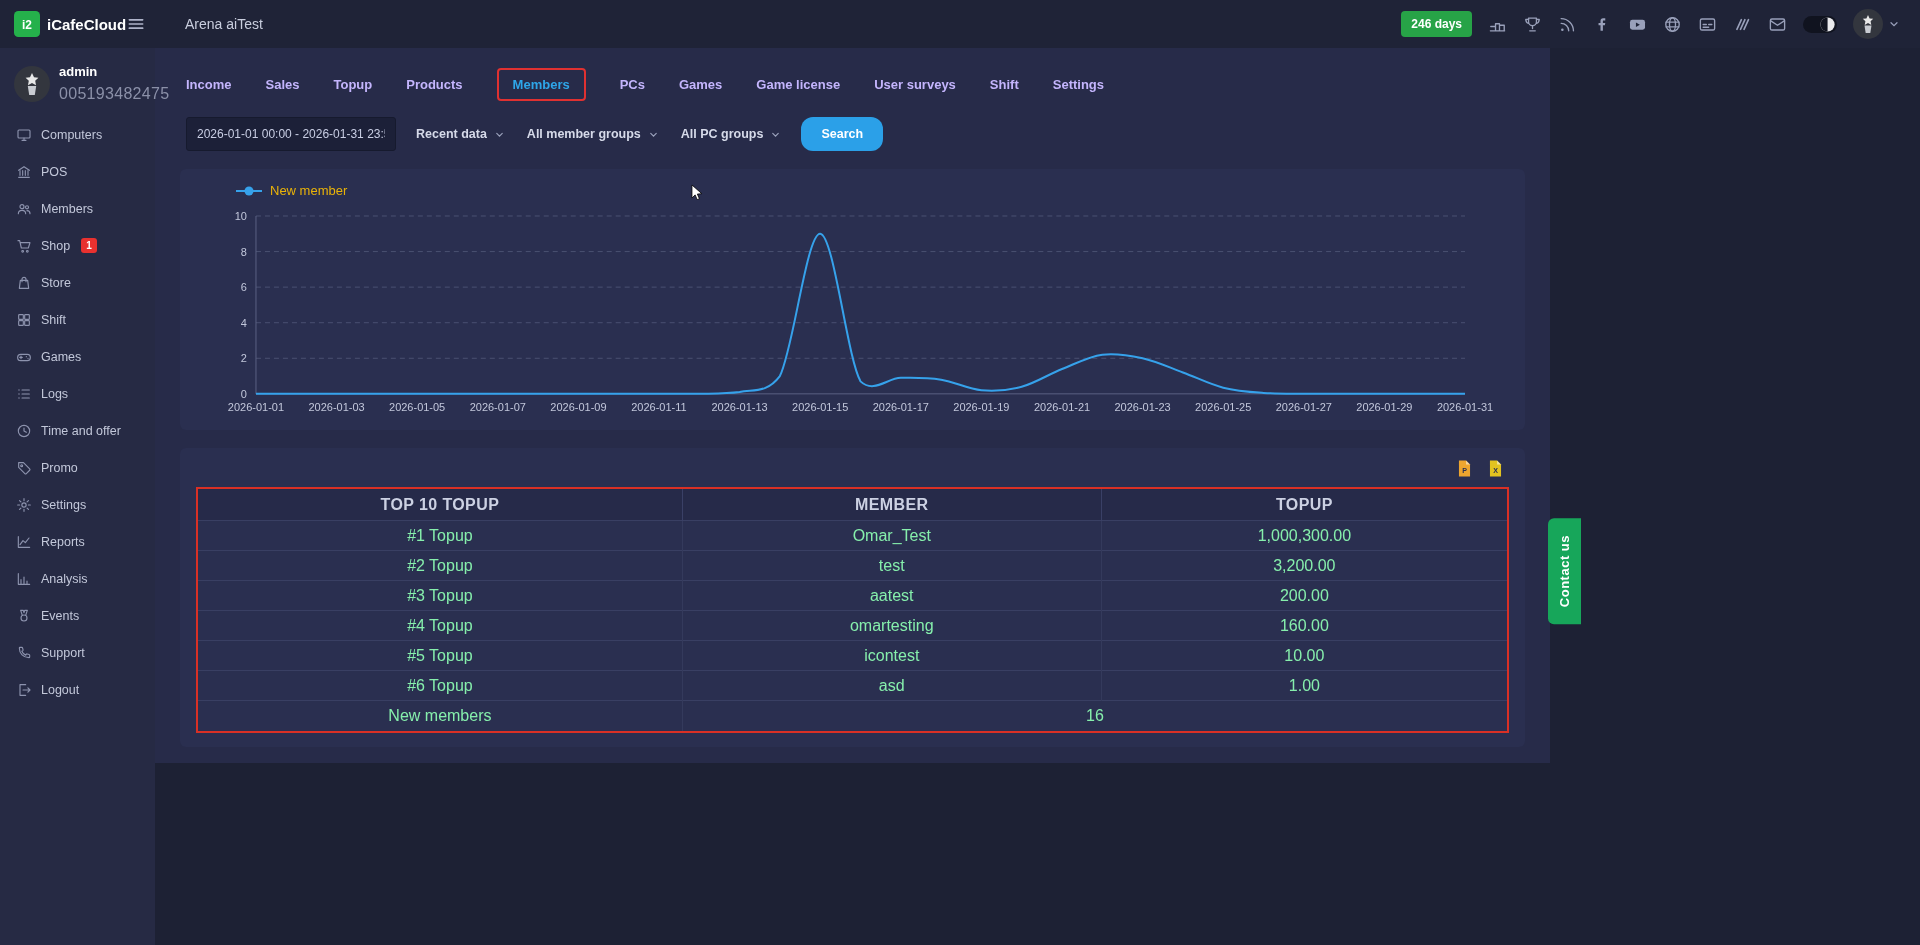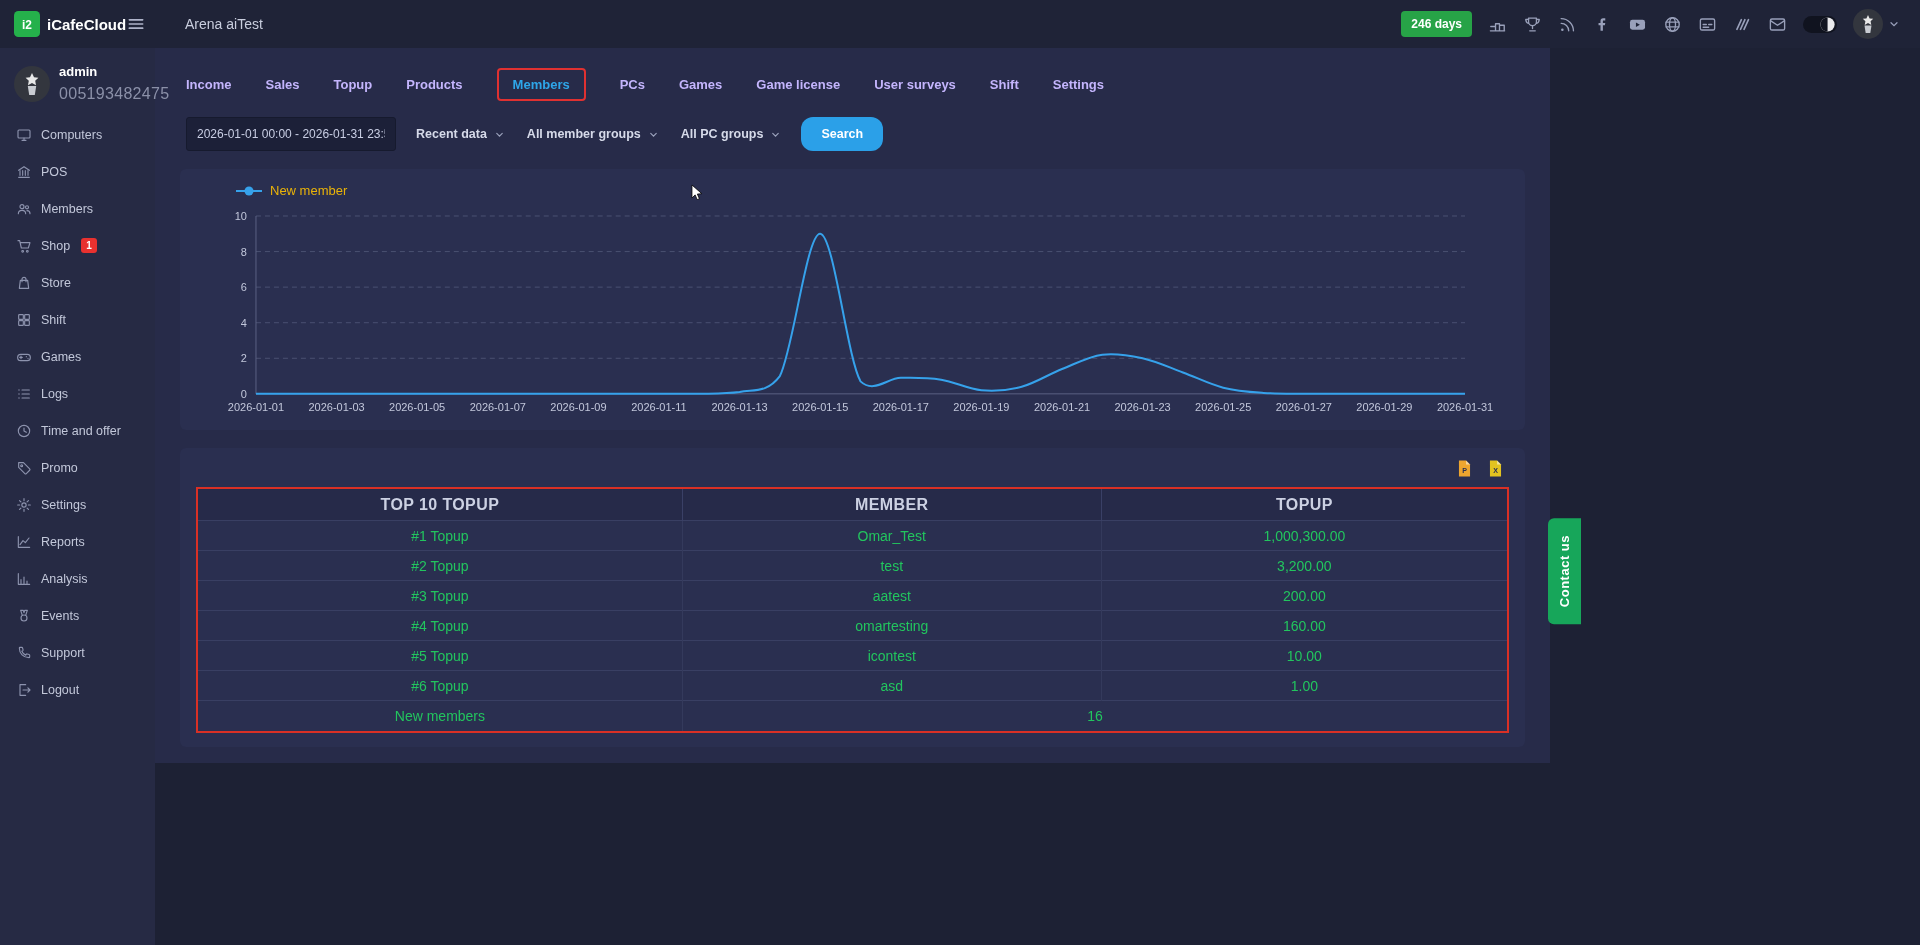--- a/index.html
+++ b/index.html
@@ -60,21 +60,21 @@
 .table-panel{padding:8px 16px 14px}
 .export-row{display:flex;justify-content:flex-end;gap:12px;padding:2px 4px 8px}
 .export-icon{width:19px;height:21px;cursor:pointer;display:inline-flex}
 .export-icon svg{width:19px;height:21px}
 .pdf{color:#eda52f}
 .excel{color:#e3c320}
 .table-wrap{border:2px solid #d93025}
 table{width:100%;border-collapse:collapse}
 th{background:#262a49;color:#ccd1e3;font-size:16px;font-weight:bold;height:32px;border-left:1px solid #3a4066;letter-spacing:.4px}
 th:first-child{border-left:none}
-td{color:#22c55e;font-size:14px;text-align:center;height:30px;border-top:1px solid #393f63;border-left:1px solid #343a5c}
+td{color:#86efac;font-size:16px;text-align:center;height:30px;border-top:1px solid #393f63;border-left:1px solid #343a5c}
 td:first-child{border-left:none}
 
 .contact{position:fixed;left:1548px;top:518px;background:#17a65a;color:#fff;writing-mode:vertical-rl;transform:rotate(180deg);font-size:13px;font-weight:bold;padding:17px 9px;border-radius:0 6px 6px 0;cursor:pointer;z-index:20;letter-spacing:.5px}
 
 .cursor{position:fixed;left:688px;top:183px;z-index:30;pointer-events:none}
 .cursor svg{width:19px;height:19px}
 </style>
 </head>
 <body>
 

